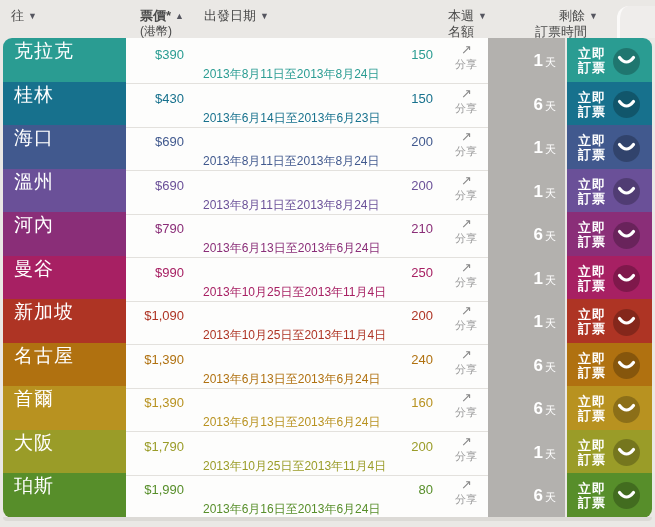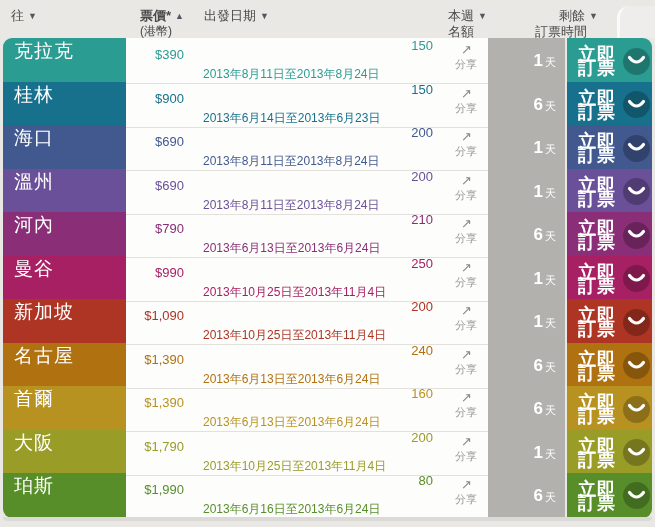--- a/index.html
+++ b/index.html
@@ -36,35 +36,35 @@
   .dest-cell { background:var(--row-color); color:#fff; font-size:19px;
     display:flex; align-items:flex-start; padding-left:11px; letter-spacing:1px; }
   .row.first .dest-cell { border-top-left-radius:9px; }
   .row.last  .dest-cell { border-bottom-left-radius:9px; }
 
   .mid-cell { display:grid; grid-template-columns:58px 185px 64px 1fr; padding-right:8px;
     border-bottom:1px solid #e3e1dd; position:relative; z-index:1; }
   .row.last .mid-cell { border-bottom:none; }
   .price-cell { text-align:right; padding-top:9px; font-size:13px; color:var(--row-color);padding-left:12px; }
   .date-cell  { padding-left:19px; padding-top:28px; font-size:12px; color:var(--row-color); white-space:nowrap; }
-  .quota-cell { text-align:right; font-size:13px; color:var(--row-color); }
+  .quota-cell { text-align:right; padding-top:9px; font-size:13px; color:var(--row-color); }
   .share-cell { text-align:right; padding-top:4px; padding-right:3px; line-height:1.25; cursor:pointer; }
   .share-arrow { display:block; font-size:13px; color:#878787; padding-right:5px; }
   .share-text  { display:block; font-size:11px; color:#9c9c9c; }
 
   .days-cell { background:#b3b1ae; color:#fff; display:flex; align-items:center;
     justify-content:flex-end; padding-right:9px; }
   .days-num  { font-size:17px; font-weight:bold; }
   .days-unit { font-size:11px; margin-left:2px; margin-top:3px; }
 
   .book-btn { background:var(--row-color); color:#fff; display:flex; align-items:center;
     justify-content:flex-start; padding-left:11px; cursor:pointer; border:none; }
   .row.first .book-btn { border-top-right-radius:9px; }
   .row.last  .book-btn { border-bottom-right-radius:9px; }
-  .book-label { font-size:18px; font-weight:bold; line-height:14px; letter-spacing:1px; }
+  .book-label { font-size:13px; font-weight:bold; line-height:14px; letter-spacing:1px; }
   .book-circle { width:27px; height:27px; border-radius:50%; background:rgba(0,0,0,0.24);
     margin-left:7px; display:flex; align-items:center; justify-content:center; }
 
   .table-shadow { position:absolute; left:3px; top:517px; width:649px; height:4px;
     background:#dcdad6; border-radius:0 0 6px 6px; }
 </style>
 </head>
 <body>
 
 <div class="page">
@@ -122,21 +122,21 @@
           <path d="M2.5 3.5 Q9.5 12.5 16.5 3.5" fill="none" stroke="#ffffff" stroke-width="3.2" stroke-linecap="round"></path>
         </svg>
       </span>
     </button>
   </div>
         <div class="row" style="--row-color: #17718d;">
     <div class="dest-cell">
       <span>桂林</span>
     </div>
     <div class="mid-cell">
-      <div class="price-cell">$900</div>
+      <div class="price-cell">$430</div>
       <div class="date-cell">2013年6月14日至2013年6月23日</div>
       <div class="quota-cell">150</div>
       <div class="share-cell">
         <span class="share-arrow">↗</span>
         <span class="share-text">分享</span>
       </div>
     </div>
     <div class="days-cell">
       <span class="days-num">6</span>
       <span class="days-unit">天</span>

